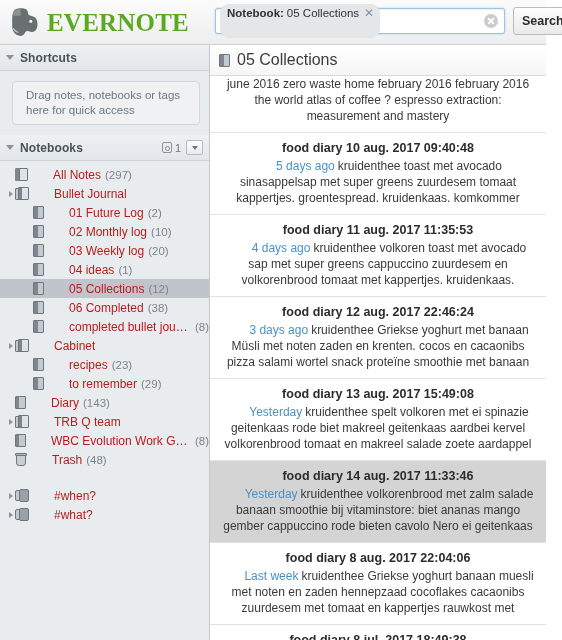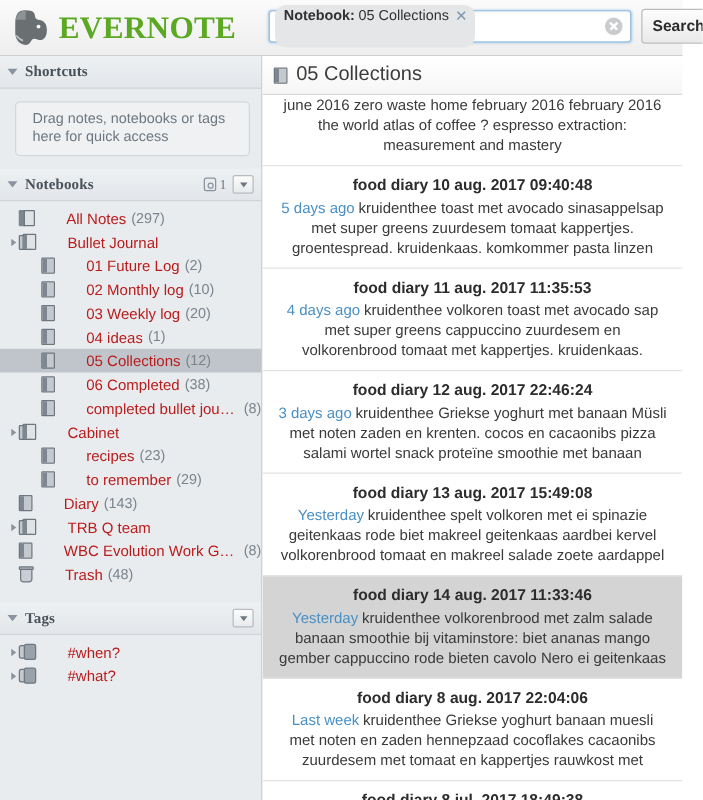--- a/index.html
+++ b/index.html
@@ -161,21 +161,20 @@
     color: #3b4busy;
   }
   .section-head {
     height: 26px;
     display: flex;
     align-items: center;
     padding: 0 6px 0 6px;
     background: linear-gradient(to bottom, #eef1f3 0%, #e2e6ea 100%);
     border-bottom: 1px solid #d0d4d8;
     box-sizing: border-box;
-    font-family: Liberation Serif, serif;
   }
   .section-head .tri {
     width: 0; height: 0;
     border-left: 4px solid transparent;
     border-right: 4px solid transparent;
     border-top: 5px solid #8b949c;
     margin-right: 6px;
     flex: none;
   }
   .section-title {
@@ -450,20 +449,21 @@
   .note-snippet {
     font-size: 12px;
     color: #3a3a3a;
     line-height: 16px;
     max-height: 48px;
     overflow: hidden;
   }
   .note-date {
     color: #4a90c4;
     margin-right: 3px;
+    margin-left: 22px;
   }
 </style>
 </head>
 <body>
 
 <div class="app">
 
   <div class="topbar">
 
     <div class="brand">
@@ -624,28 +624,20 @@
           <div class="nb-row">
             <span class="expander"></span>
             <span class="ico ico-trash"></span>
             <span class="nb-label">Trash</span>
             <span class="nb-count">(48)</span>
           </div>
         </div>
 
       <div class="sidebar-gap"></div>
 
-      <div class="section-head">
-        <i class="tri"></i>
-        <span class="section-title">Tags</span>
-        <span class="spacer"></span>
-        <span class="dropbtn">
-          <i></i>
-        </span>
-      </div>
 
       <div class="nb-list" id="tag-list">
           <div class="nb-row">
             <span class="expander">
               <i></i>
             </span>
             <span class="ico ico-tag"></span>
             <span class="nb-label">#when?</span>
           </div>
           <div class="nb-row">

